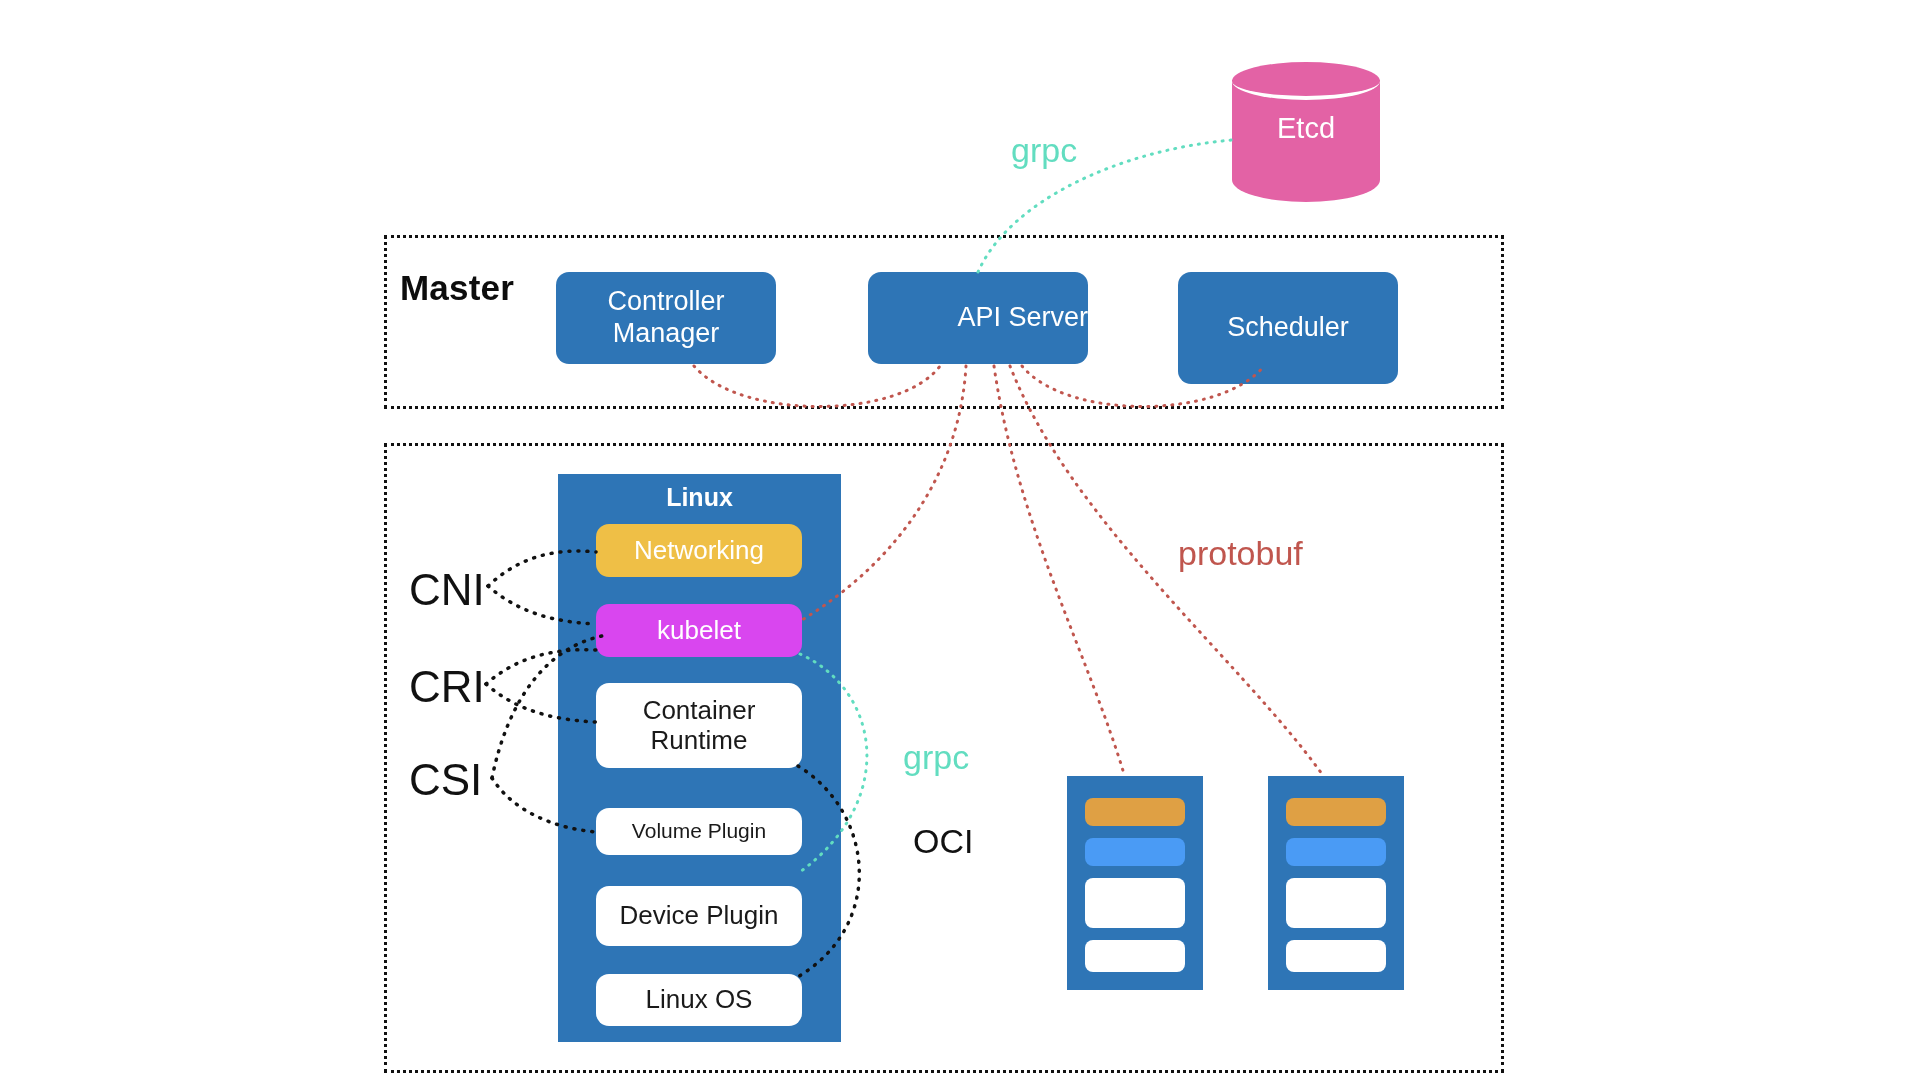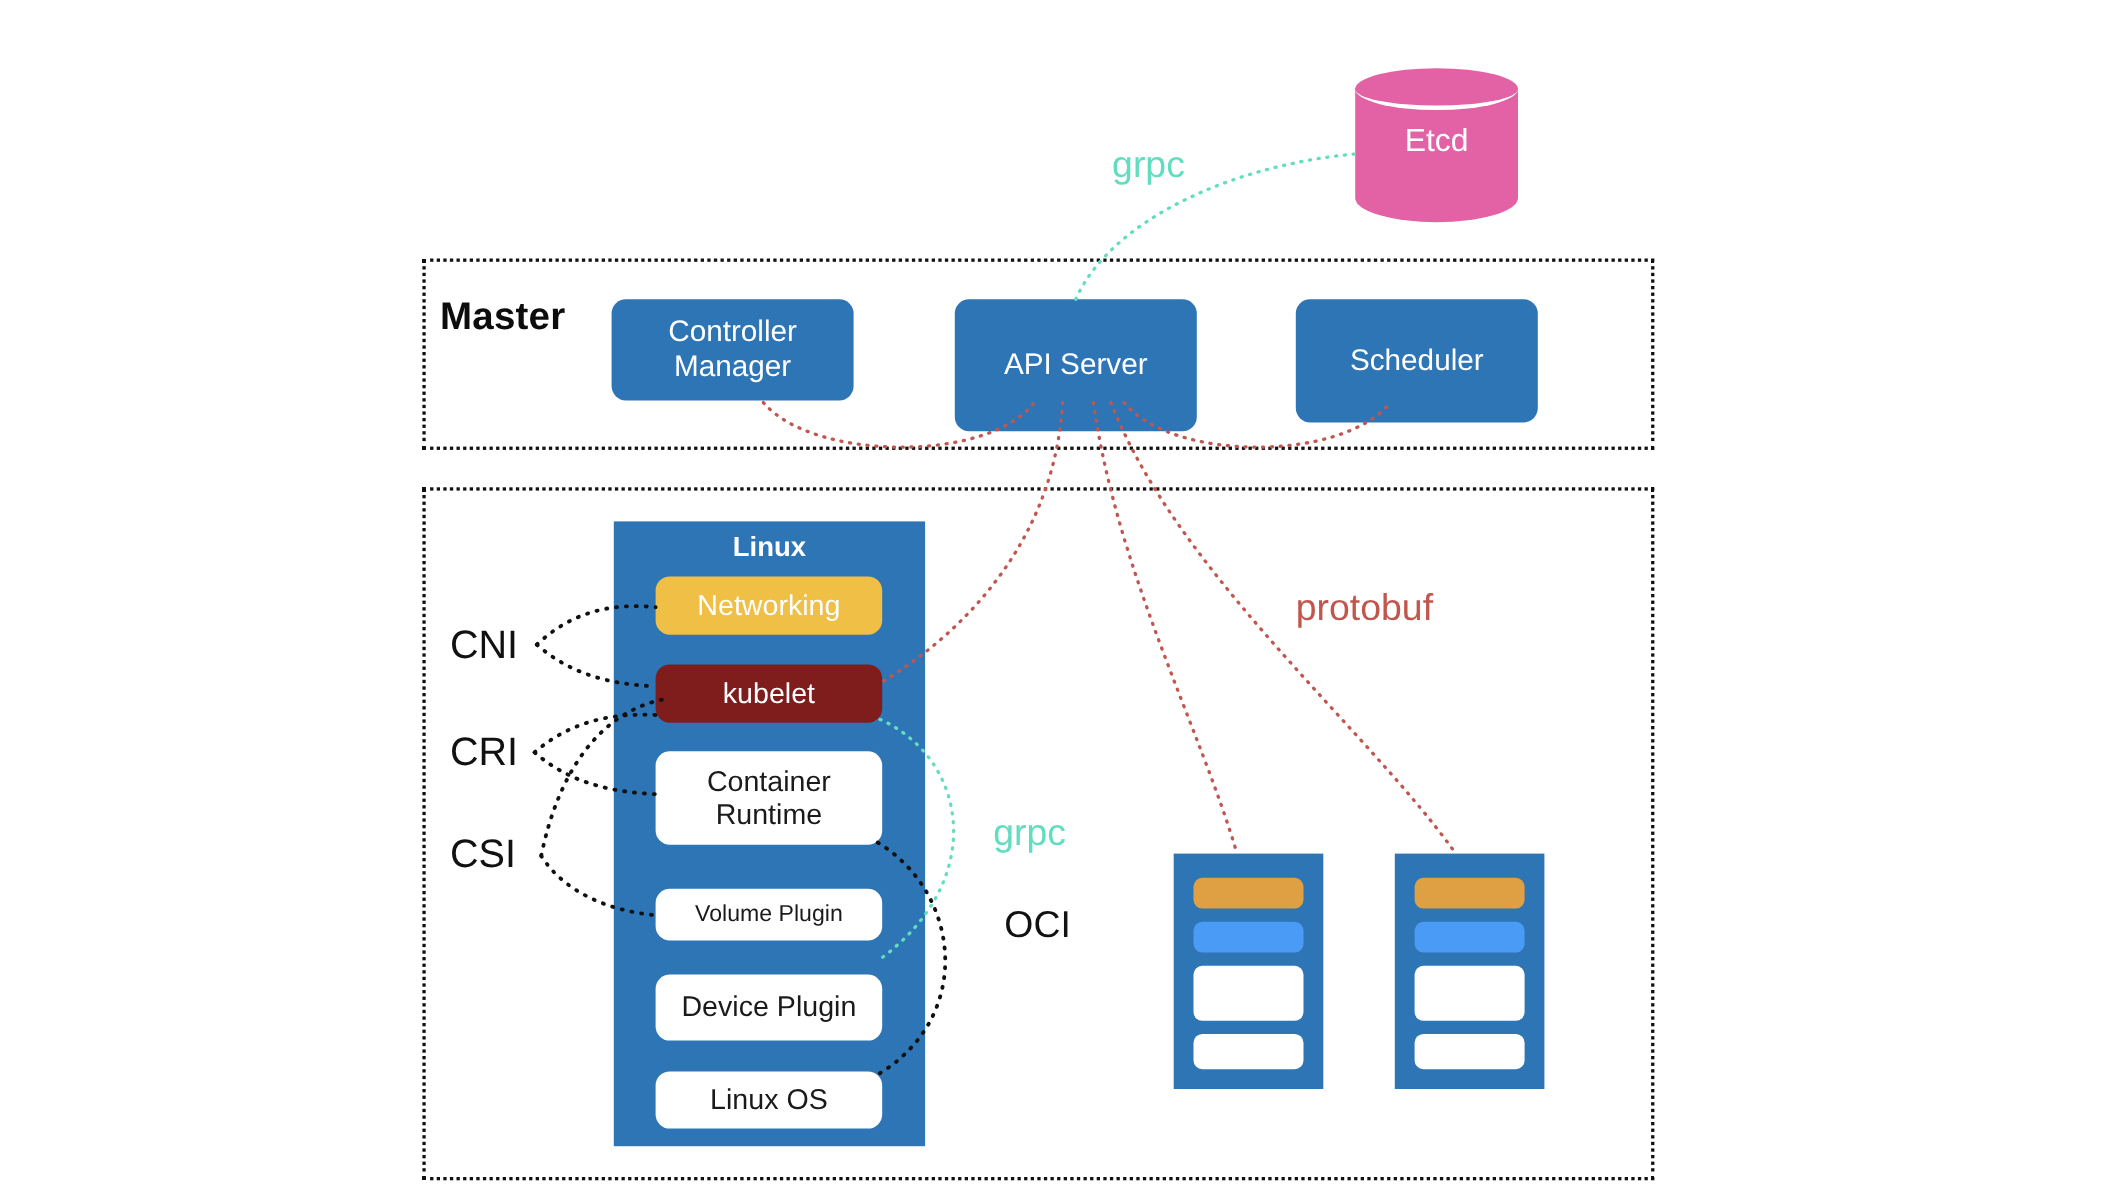--- a/index.html
+++ b/index.html
@@ -57,21 +57,21 @@
     color: #ffffff;
     display: flex;
     align-items: center;
     justify-content: center;
     text-align: center;
     font-size: 27px;
     line-height: 1.18;
     z-index: 4;
   }
   #pill-controller-manager { left: 556px;  top: 272px; width: 220px; height: 92px; justify-content: center; }
-  #pill-api-server         { left: 868px;  top: 272px; width: 220px; height: 120px; }
+  #pill-api-server         { left: 868px;  top: 272px; width: 220px; height: 92px; justify-content: flex-end; }
   #pill-scheduler          { left: 1178px; top: 272px; width: 220px; height: 112px; }
 
   
   #node-column {
     position: absolute;
     left: 558px;
     top: 474px;
     width: 283px;
     height: 568px;
     background: #2E75B6;
@@ -101,21 +101,21 @@
     z-index: 4;
   }
   #item-networking {
     top: 524px; height: 53px;
     background: #EFBF46;
     color: #ffffff;
     font-size: 26px;
   }
   #item-kubelet {
     top: 604px; height: 53px;
-    background: #7f1d1d;
+    background: #d946ef;
     color: #ffffff;
     font-size: 26px;
   }
   #item-container-runtime {
     top: 683px; height: 85px;
     background: #ffffff;
     color: #1a1a1a;
     font-size: 26px;
   }
   #item-volume-plugin {
@@ -133,21 +133,21 @@
   #item-linux-os {
     top: 974px; height: 52px;
     background: #ffffff;
     color: #1a1a1a;
     font-size: 26px;
   }
 
   
   .iface-label {
     position: absolute;
-    font-size: 36px;
+    font-size: 44px;
     color: #111111;
     z-index: 4;
     white-space: nowrap;
   }
   #label-cni { left: 409px; top: 565px; }
   #label-cri { left: 409px; top: 662px; }
   #label-csi { left: 409px; top: 755px; }
 
   
   .proto-label {

